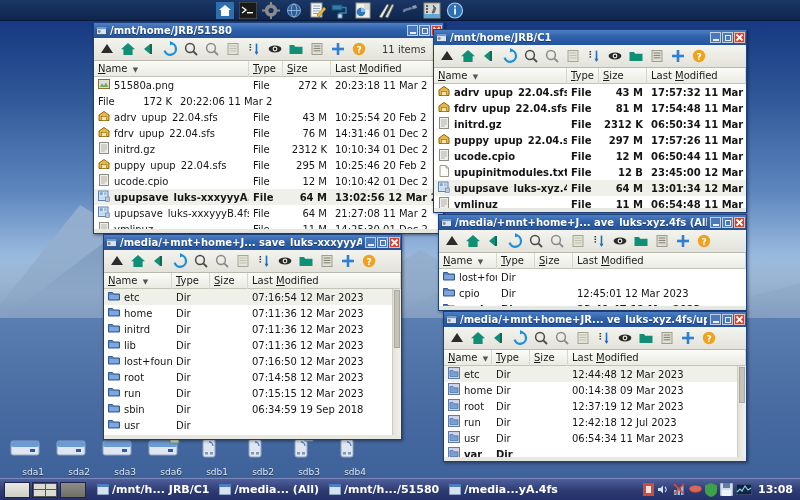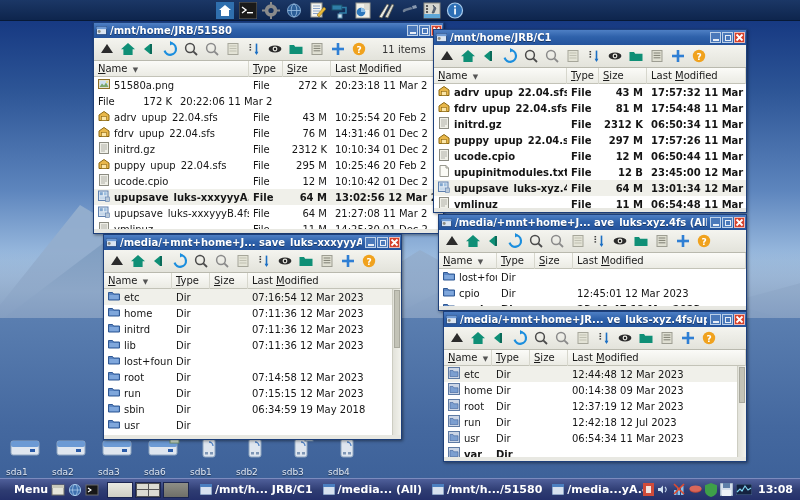--- a/index.html
+++ b/index.html
@@ -58,21 +58,21 @@
   .taskitem {
     display:flex; align-items:center; gap:3px; color:#fff; font-weight:bold;
     font-size:11px; padding:0 5px; height:18px; white-space:nowrap;
   }
   .taskitem .ti { width:12px; height:11px; flex:none; }
   #tray { display:flex; align-items:center; gap:3px; padding-right:4px; }
   #clock { color:#fff; font-weight:bold; font-size:11px; padding:0 3px; }
 
   
   #drives { position:absolute; left:6px; top:437px; display:flex; gap:8px; z-index:5; }
-  .drive { width:38px; text-align:left; }
+  .drive { width:38px; text-align:right; }
   .drive .lbl { color:#dfe8f5; font-size:9px; margin-top:1px; text-shadow:0 1px 1px rgba(0,0,0,.5); }
 
   
   .win {
     position:absolute;
     background:#e8e8e2;
     border:1px solid #1d3f7a;
     box-shadow:1px 1px 3px rgba(0,0,0,.45);
     display:flex; flex-direction:column;
     overflow:hidden;
@@ -848,20 +848,21 @@
       <div class="row">
       <div class="c-name" style="width:68px">
         <span><svg class="ficon" viewBox="0 0 12 12">
               <path d="M0.5 2.5 L4.5 2.5 L5.6 4 L11.5 4 L11.5 10 L0.5 10 Z" fill="#5b86c4" stroke="#2f5894"></path>
               <rect x="1.3" y="5" width="9.4" height="4.2" fill="#7fa7dc"></rect>
             </svg></span>
         <span class="nm">lost+found</span>
       </div>
       <div class="c-type" style="width:38px">Dir</div>
       <div class="c-size" style="width:38px"></div>
+      <div class="c-date" style="flex:1">07:16:50 12 Mar 2023</div>
     </div>
       <div class="row">
       <div class="c-name" style="width:68px">
         <span><svg class="ficon" viewBox="0 0 12 12">
               <path d="M0.5 2.5 L4.5 2.5 L5.6 4 L11.5 4 L11.5 10 L0.5 10 Z" fill="#5b86c4" stroke="#2f5894"></path>
               <rect x="1.3" y="5" width="9.4" height="4.2" fill="#7fa7dc"></rect>
             </svg></span>
         <span class="nm">root</span>
       </div>
       <div class="c-type" style="width:38px">Dir</div>
@@ -883,21 +884,21 @@
       <div class="row">
       <div class="c-name" style="width:68px">
         <span><svg class="ficon" viewBox="0 0 12 12">
               <path d="M0.5 2.5 L4.5 2.5 L5.6 4 L11.5 4 L11.5 10 L0.5 10 Z" fill="#5b86c4" stroke="#2f5894"></path>
               <rect x="1.3" y="5" width="9.4" height="4.2" fill="#7fa7dc"></rect>
             </svg></span>
         <span class="nm">sbin</span>
       </div>
       <div class="c-type" style="width:38px">Dir</div>
       <div class="c-size" style="width:38px"></div>
-      <div class="c-date" style="flex:1">06:34:59 19 May 2018</div>
+      <div class="c-date" style="flex:1">06:34:59 19 Sep 2018</div>
     </div>
       <div class="row">
       <div class="c-name" style="width:68px">
         <span><svg class="ficon" viewBox="0 0 12 12">
               <path d="M0.5 2.5 L4.5 2.5 L5.6 4 L11.5 4 L11.5 10 L0.5 10 Z" fill="#5b86c4" stroke="#2f5894"></path>
               <rect x="1.3" y="5" width="9.4" height="4.2" fill="#7fa7dc"></rect>
             </svg></span>
         <span class="nm">usr</span>
       </div>
       <div class="c-type" style="width:38px">Dir</div>
@@ -1415,36 +1416,20 @@
       </div>
       <div class="c-type" style="width:34px">File</div>
       <div class="c-size" style="width:48px">11 M</div>
       <div class="c-date" style="flex:1">14:25:30 01 Dec 2</div>
     </div>
     </div>
     <div class="winbottom"></div>
   </div>
 
 <div id="taskbar">
-  <div id="menubtn">
-    <span>Menu</span>
-    <svg class="tb-ico" viewBox="0 0 14 14">
-        <rect x="1" y="2" width="12" height="10" fill="#e6e6da" stroke="#6f6f66"></rect>
-        <rect x="1" y="2" width="12" height="3" fill="#c9c9ba"></rect>
-      </svg>
-    <svg class="tb-ico" viewBox="0 0 14 14">
-        <circle cx="7" cy="7" r="5.6" fill="#3d6fae" stroke="#9bc0e4"></circle>
-        <ellipse cx="7" cy="7" rx="2.4" ry="5.6" fill="none" stroke="#b4d3ef" stroke-width=".7"></ellipse>
-        <line x1="1.4" y1="7" x2="12.6" y2="7" stroke="#b4d3ef" stroke-width=".7"></line>
-      </svg>
-    <svg class="tb-ico" viewBox="0 0 14 14">
-        <rect x="1" y="2" width="12" height="10" fill="#171717" stroke="#6b6b6b"></rect>
-        <path d="M3 5 L6 7 L3 9" stroke="#fff" fill="none" stroke-width="1.1"></path>
-      </svg>
-  </div>
   <div id="deskswitch">
     <div class="dsk"></div>
     <div class="dsk alt">
         <i></i>
         <i></i>
         <i></i>
         <i></i>
       </div>
     <div class="dsk dim"></div>
   </div>

